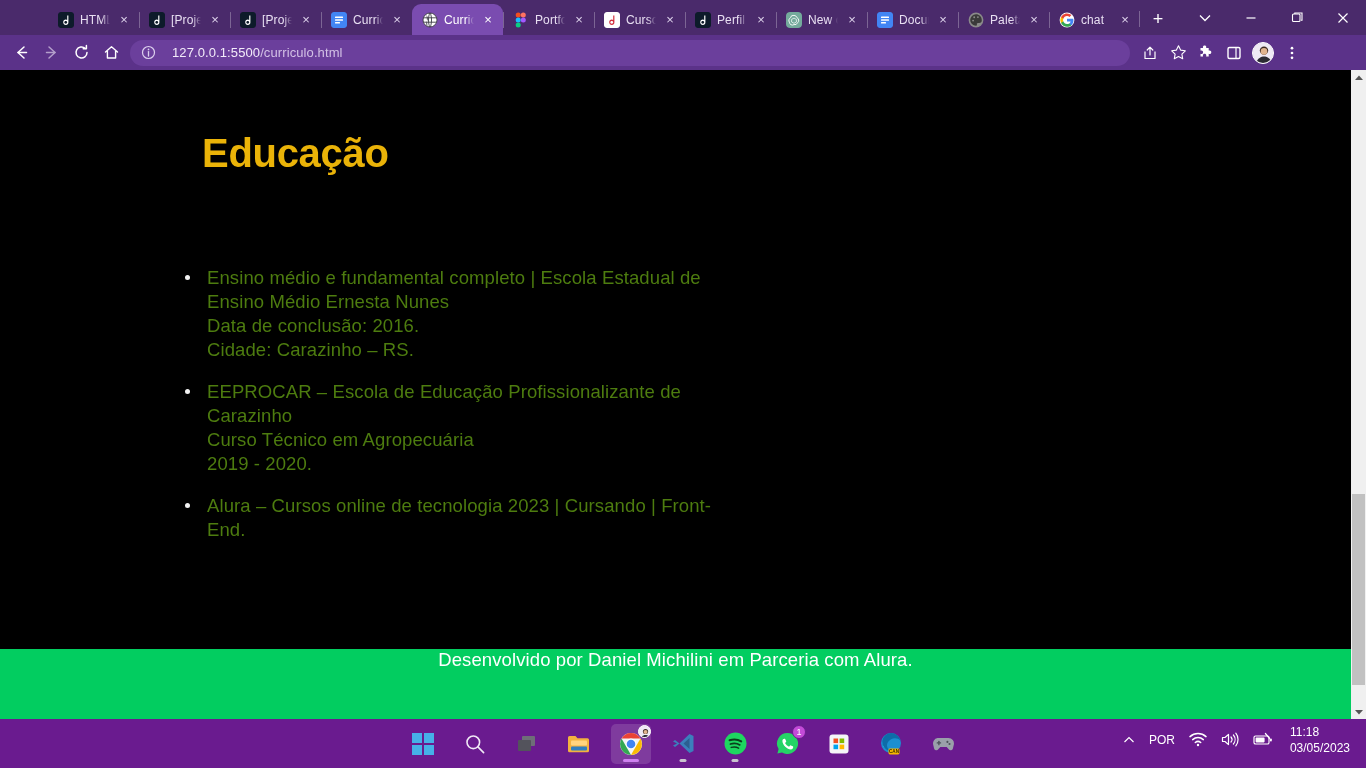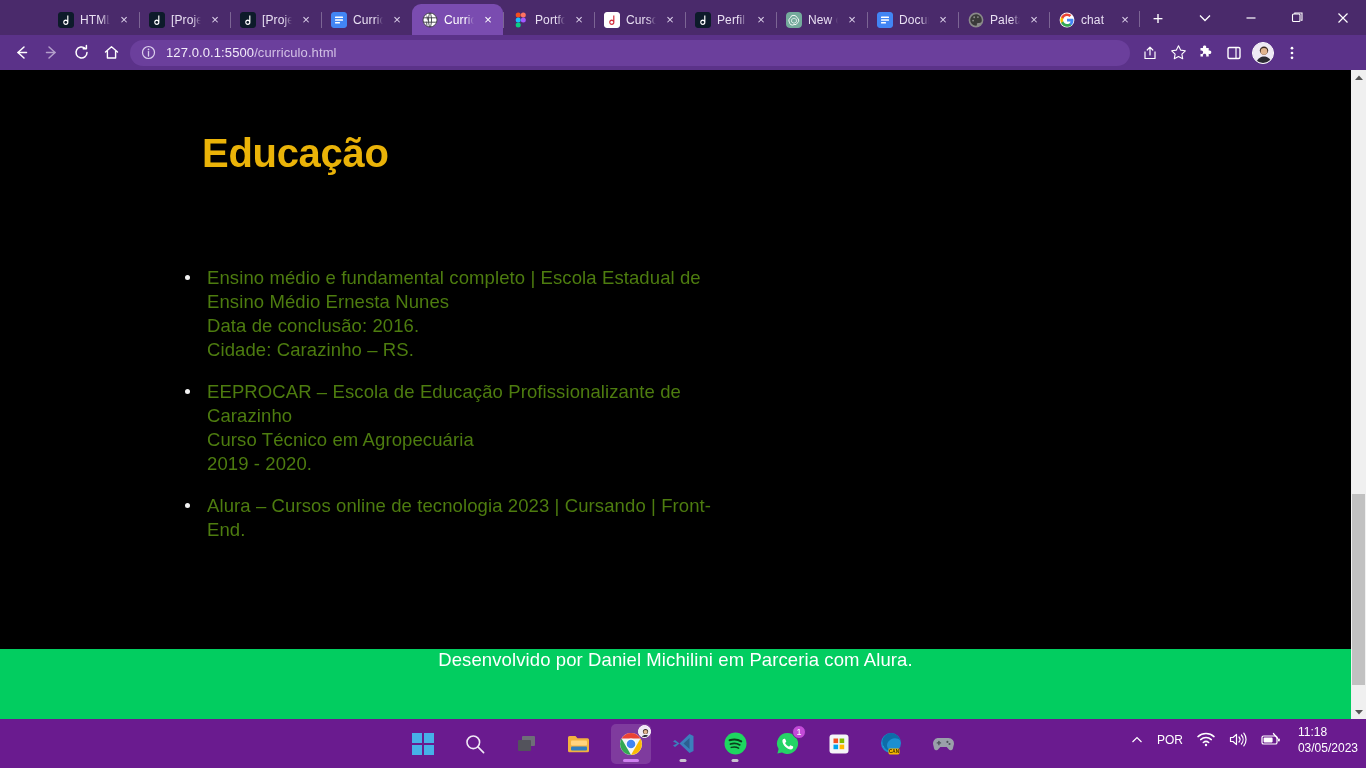--- a/index.html
+++ b/index.html
@@ -90,21 +90,21 @@
   }
   .navbtn {
     width: 30px; height: 30px; flex: 0 0 30px;
     display: flex; align-items: center; justify-content: center;
     color: #ffffff; border-radius: 50%;
   }
   .navbtn.disabled { color: #b49fcb; }
   .omnibox {
     flex: 1 1 auto; height: 26px; margin: 0 6px 0 4px;
     background: #6b3f9c; border-radius: 13px;
-    display: flex; align-items: center; gap: 10px; padding: 8px 10px;
+    display: flex; align-items: center; gap: 16px; padding: 8px 10px;
     max-width: 1000px;
   }
   .omnibox .infoicon { width: 16px; height: 16px; flex: 0 0 16px; display:flex; align-items:center; justify-content:center; color: #e6daf3; }
   .omnibox .url { font-size: 13px; color: #f3ecfa; white-space: nowrap; letter-spacing: 0.1px; }
   .omnibox .url .path { color: #d3c1e6; }
   .tbicon {
     width: 28px; height: 28px; flex: 0 0 28px;
     display: flex; align-items: center; justify-content: center;
     color: #ffffff; border-radius: 50%;
   }
@@ -203,21 +203,21 @@
   .tb-underline.small { width: 7px; background: #c9c2cf; }
   .tb-badge {
     position: absolute; top: 1px; right: 1px;
     min-width: 14px; height: 14px; border-radius: 7px;
     background: #c34bd8; color: #fff;
     font-size: 9px; display: flex; align-items: center; justify-content: center;
     padding: 0 3px; border: 1px solid #6a1b8f;
   }
   .tray {
     position: absolute; right: 0; top: 0; height: 41px;
-    display: flex; align-items: center; gap: 0; 
+    display: flex; align-items: center; gap: 0; padding-right: 8px;
   }
   .tray-item {
     height: 49px; display: flex; align-items: center; justify-content: center;
     color: #ffffff; padding: 0 7px; font-size: 12px;
   }
   .tray-clock {
     height: 49px; display: flex; flex-direction: column;
     align-items: flex-start; justify-content: center;
     color: #ffffff; font-size: 12px; line-height: 16px; padding: 0 8px 0 10px;
   }

